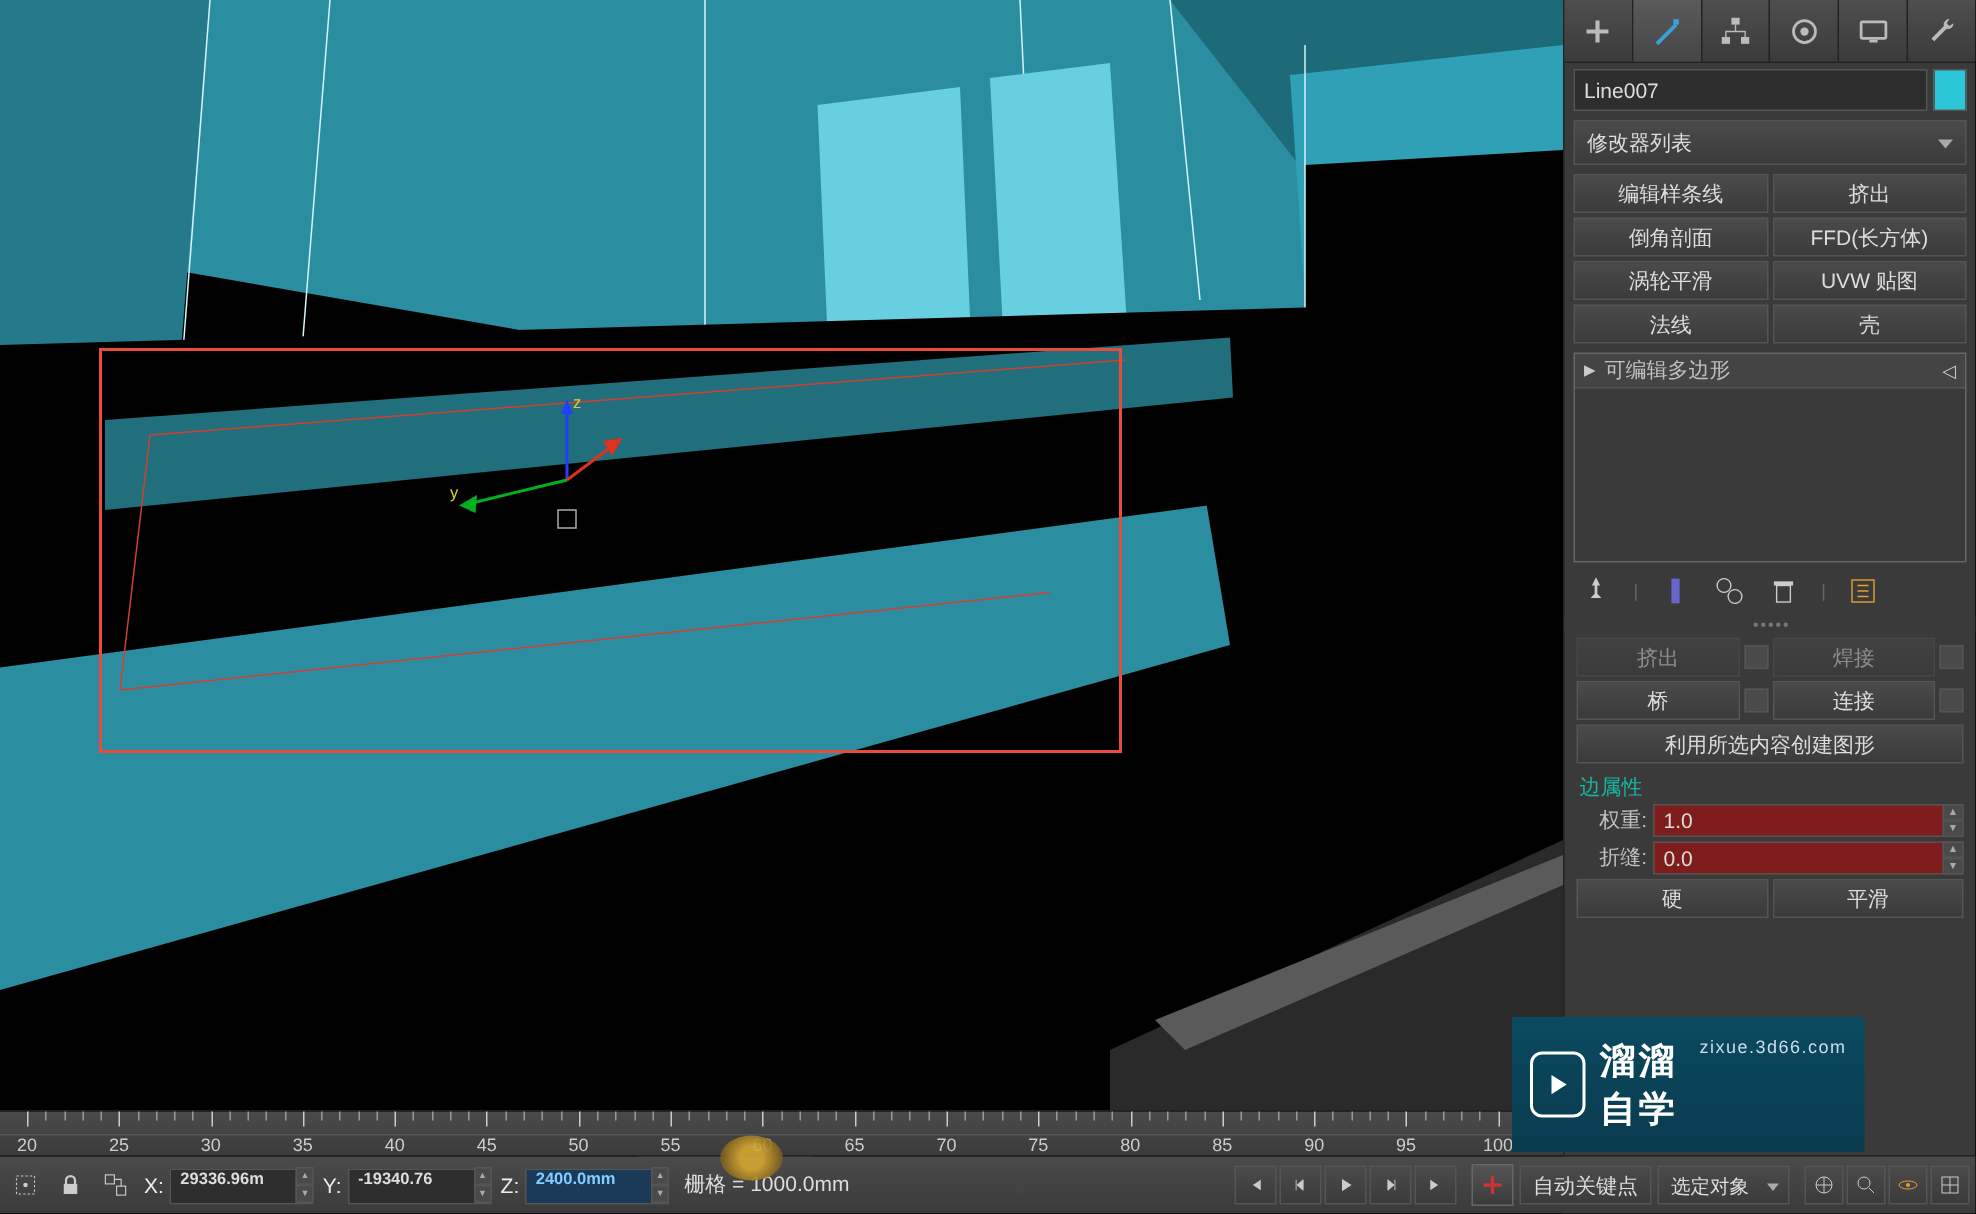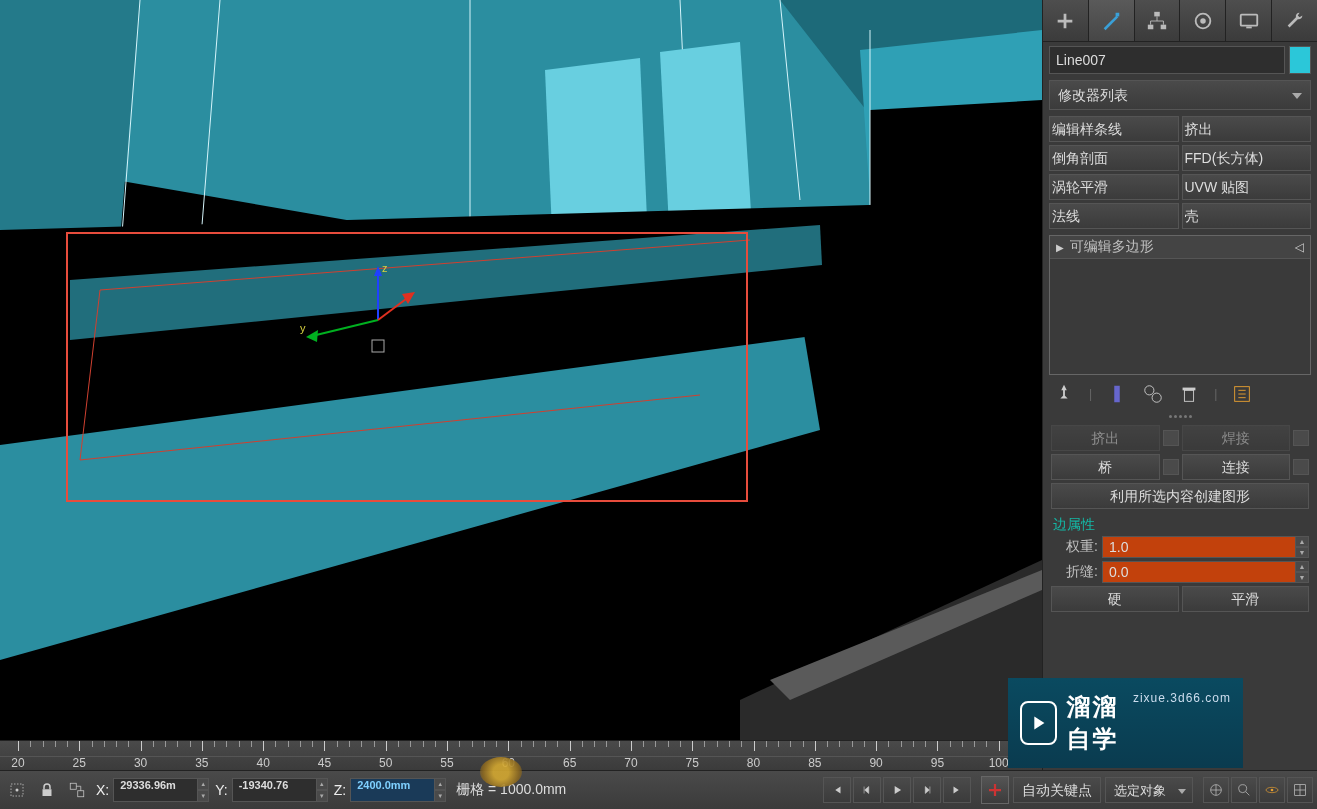--- a/index.html
+++ b/index.html
@@ -108,21 +108,21 @@
     grid-template-columns: 1fr 1fr;
     gap: 3px;
     padding: 4px 6px;
   }
   .panel-btn {
     background: linear-gradient(#4a4a4a,#3b3b3b);
     border: 1px solid #555;
     color: #ddd;
     font-size: 14px;
     padding: 4px 2px;
-    text-align: left;
+    text-align: center;
     height: 26px;
     cursor: pointer;
   }
 
   .stack-box {
     margin: 2px 6px;
     border: 1px solid #666;
     background: #3a3a3a;
     height: 140px;
     position: relative;
@@ -205,21 +205,21 @@
   }
   .prop-row {
     display: flex;
     align-items: center;
     gap: 4px;
     margin-bottom: 3px;
   }
   .prop-label { width: 56px; text-align: right; font-size:14px; }
   .spin-input {
     flex:1;
-    background: #c2410c;
+    background: #7f1d1d;
     border: 1px solid #555;
     color: #ddd;
     font-size: 14px;
     padding: 2px 18px 2px 6px;
     height: 22px;
     position: relative;
   }
   .spin-wrap { position:relative; flex:1; }
   .spin-btns {
     position:absolute; right:0; top:0;

